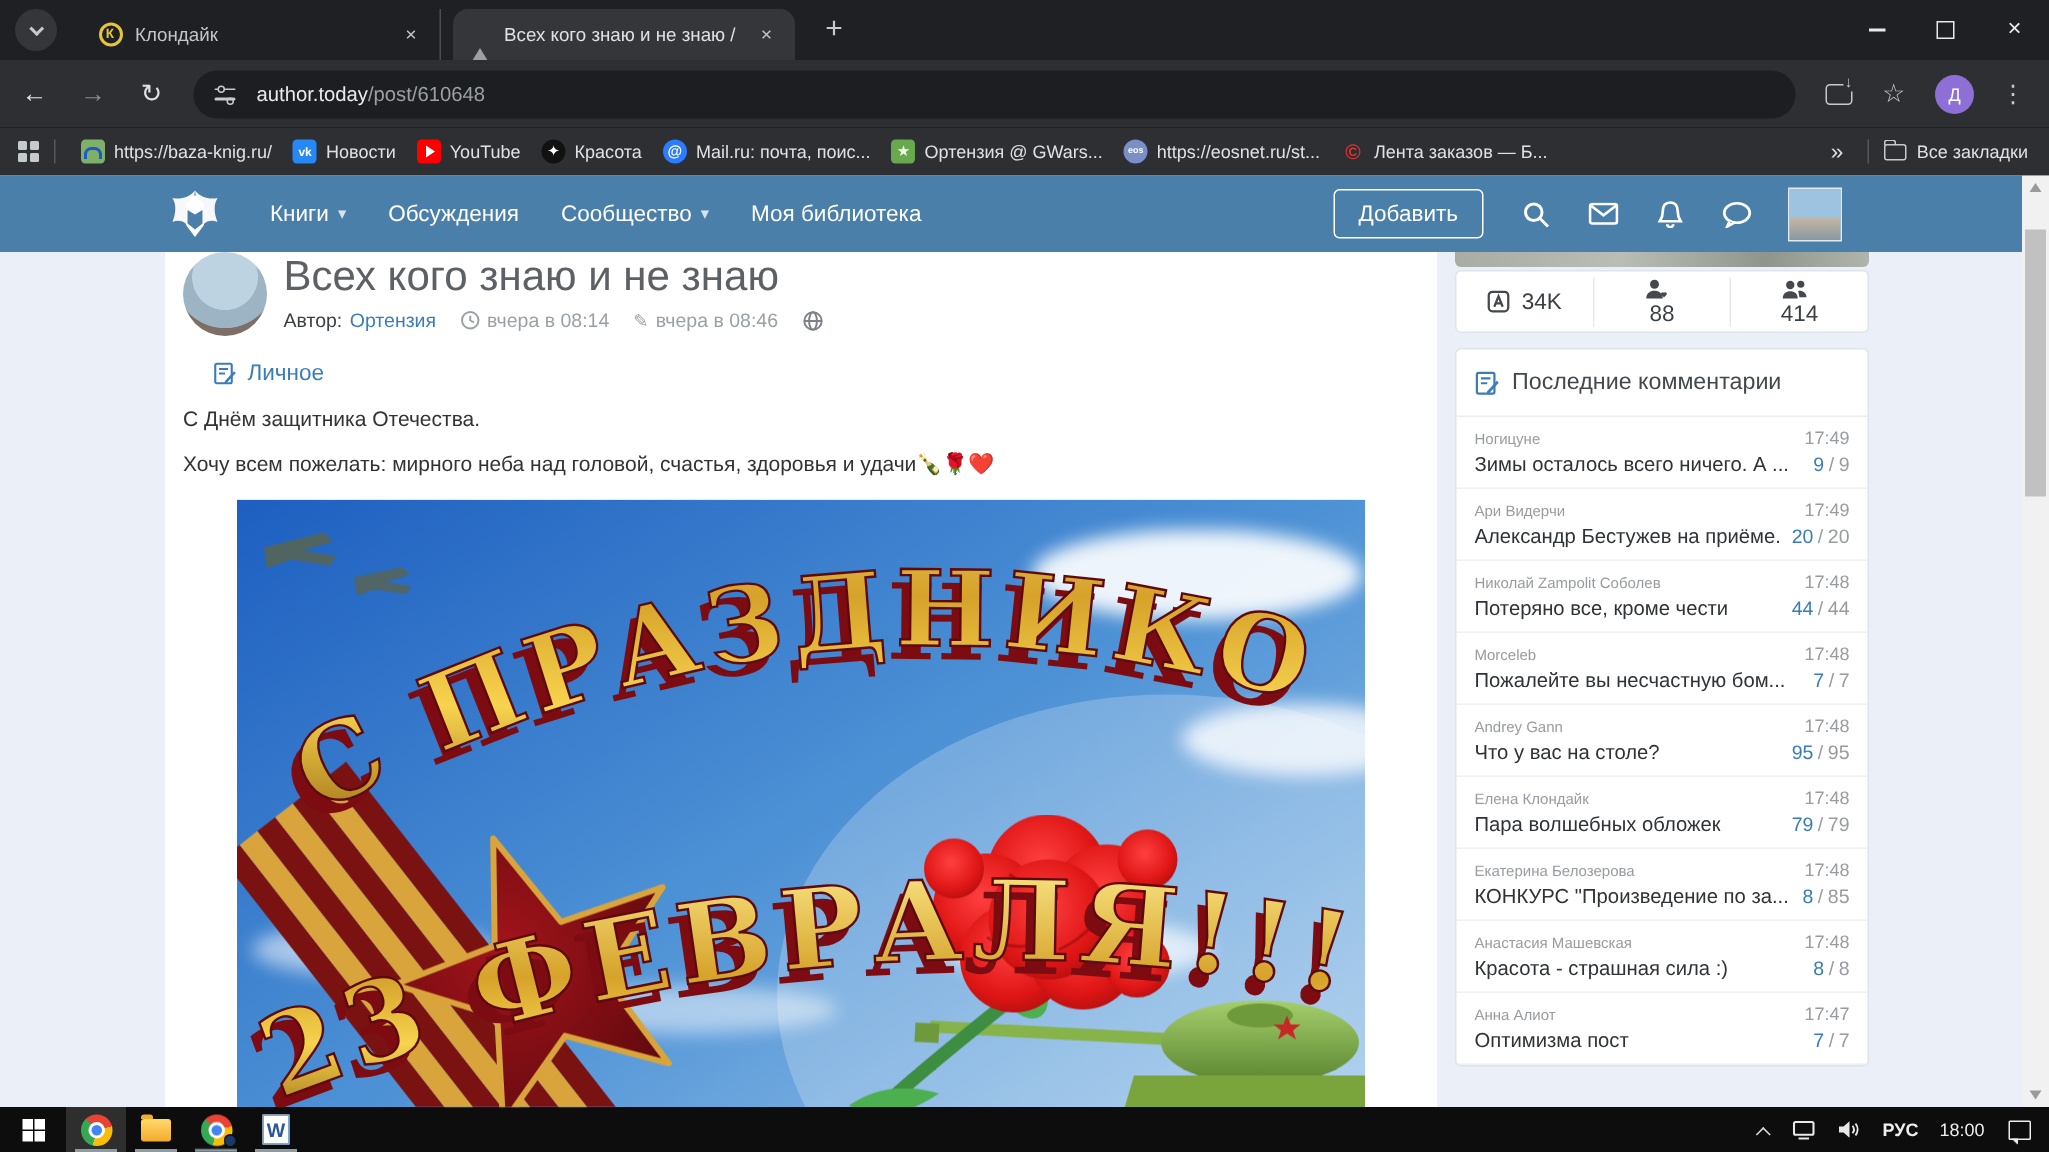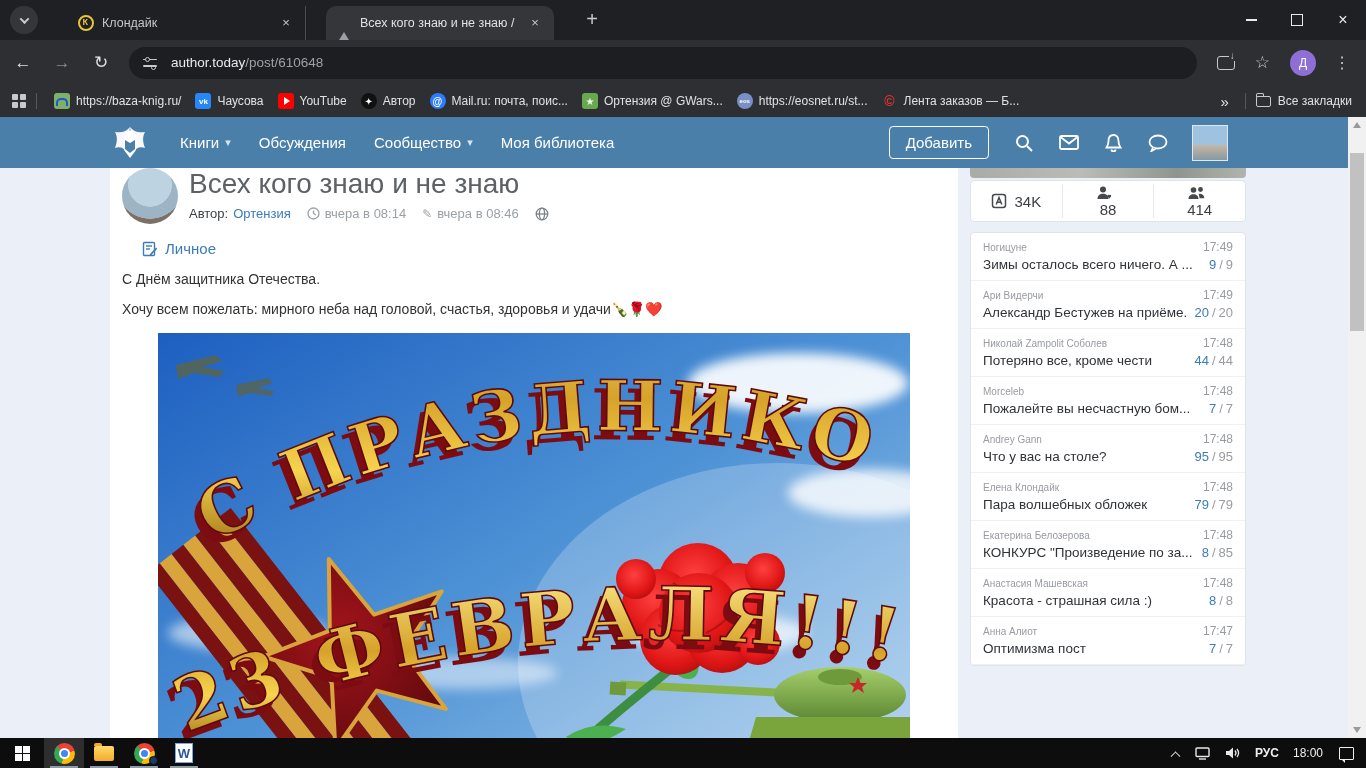--- a/index.html
+++ b/index.html
@@ -1,21 +1,21 @@
 <!DOCTYPE html>
 <html><head>
 <meta charset="utf-8">
 <style>
   * { margin:0; padding:0; box-sizing:border-box; }
   html,body { width:1366px; height:768px; overflow:hidden; background:#000;
     font-family:"Liberation Sans", sans-serif; }
   .screen { position:absolute; inset:0; width:1366px; height:768px; }
 
   
-  .tabstrip { position:absolute; left:0; top:0; width:1366px; height:40px; background:#1f2023; display:flex; align-items:center;gap:12px; }
+  .tabstrip { position:absolute; left:0; top:0; width:1366px; height:40px; background:#1f2023; display:flex; align-items:center; }
   .tab-search { width:28px; height:28px; border-radius:50%; background:#34363a; margin-left:10px; display:flex; align-items:center; justify-content:center; }
   .chev-down { width:7px; height:7px; border-right:2px solid #c7cacd; border-bottom:2px solid #c7cacd; transform:rotate(45deg) translate(-1px,-1px); }
   .tab { height:34px; display:flex; align-items:center; padding:0 10px; width:238px; margin-top:6px; position:relative; }
   .tab.inactive { border-right:1px solid #4a4c50; }
   .tab.active { background:#35363a; border-radius:10px 10px 0 0; width:228px; margin-left:8px; }
   .tab-title { color:#dfe1e4; font-size:12.5px; white-space:nowrap; overflow:hidden; flex:1; margin:0 8px; }
   .tab.inactive .tab-title { color:#c3c6c9; }
   .tab-close { width:18px; height:18px; border-radius:50%; color:#c3c6c9; font-size:13px; line-height:17px; text-align:center; flex:none; }
   .fav { width:16px; height:16px; flex:none; position:relative; }
   .fav-klondike { border-radius:50%; border:2px solid #e7c43a; }
@@ -205,29 +205,29 @@
         <b></b>
         <b></b>
       </span>
     <span class="bb-sep"></span>
     <div class="bm">
         <span class="bmi i-baza"></span>
         <span class="bm-label">https://baza-knig.ru/</span>
       </div>
     <div class="bm">
         <span class="bmi i-vk"></span>
-        <span class="bm-label">Чаусова</span>
+        <span class="bm-label">Новости</span>
       </div>
     <div class="bm">
         <span class="bmi i-yt"></span>
         <span class="bm-label">YouTube</span>
       </div>
     <div class="bm">
         <span class="bmi i-ya"></span>
-        <span class="bm-label">Автор</span>
+        <span class="bm-label">Красота</span>
       </div>
     <div class="bm">
         <span class="bmi i-mail"></span>
         <span class="bm-label">Mail.ru: почта, поис...</span>
       </div>
     <div class="bm">
         <span class="bmi i-gwars"></span>
         <span class="bm-label">Ортензия @ GWars...</span>
       </div>
     <div class="bm">
@@ -478,20 +478,29 @@
                 <circle cx="6.5" cy="5" r="2.8"></circle>
                 <path d="M1.5 14 C1.5 10.8 3.8 9.2 6.5 9.2 C9.2 9.2 11.5 10.8 11.5 14 Z"></path>
                 <circle cx="13.5" cy="4.5" r="2.4"></circle>
                 <path d="M11.8 8.9 C14.5 8.4 17.3 10 17.3 13.2 L12.6 13.2"></path>
               </svg>
             <span>414</span>
           </div>
         </div>
 
         <div class="comments-card">
+          <div class="cc-head">
+            <svg width="17" height="17" viewBox="0 0 16 16" fill="none" stroke="#3a7cba" stroke-width="1.4">
+                <rect x="1.5" y="1.5" width="11" height="13" rx="1"></rect>
+                <line x1="4" y1="5" x2="10" y2="5"></line>
+                <line x1="4" y1="8" x2="8" y2="8"></line>
+                <path d="M8 13 L14 6.5 L15.2 7.7 L9.2 14.2 L7.6 14.6 Z" fill="#3a7cba" stroke="none"></path>
+              </svg>
+            <span>Последние комментарии</span>
+          </div>
 
           <div class="c-row">
             <div class="c-top">
                 <span class="c-name">Ногицуне</span>
                 <span class="c-time">17:49</span>
               </div>
             <div class="c-bot">
                 <span class="c-title">Зимы осталось всего ничего. А ...</span>
                 <span class="c-count"><b>9</b><i>/</i><u>9</u></span>
               </div>

